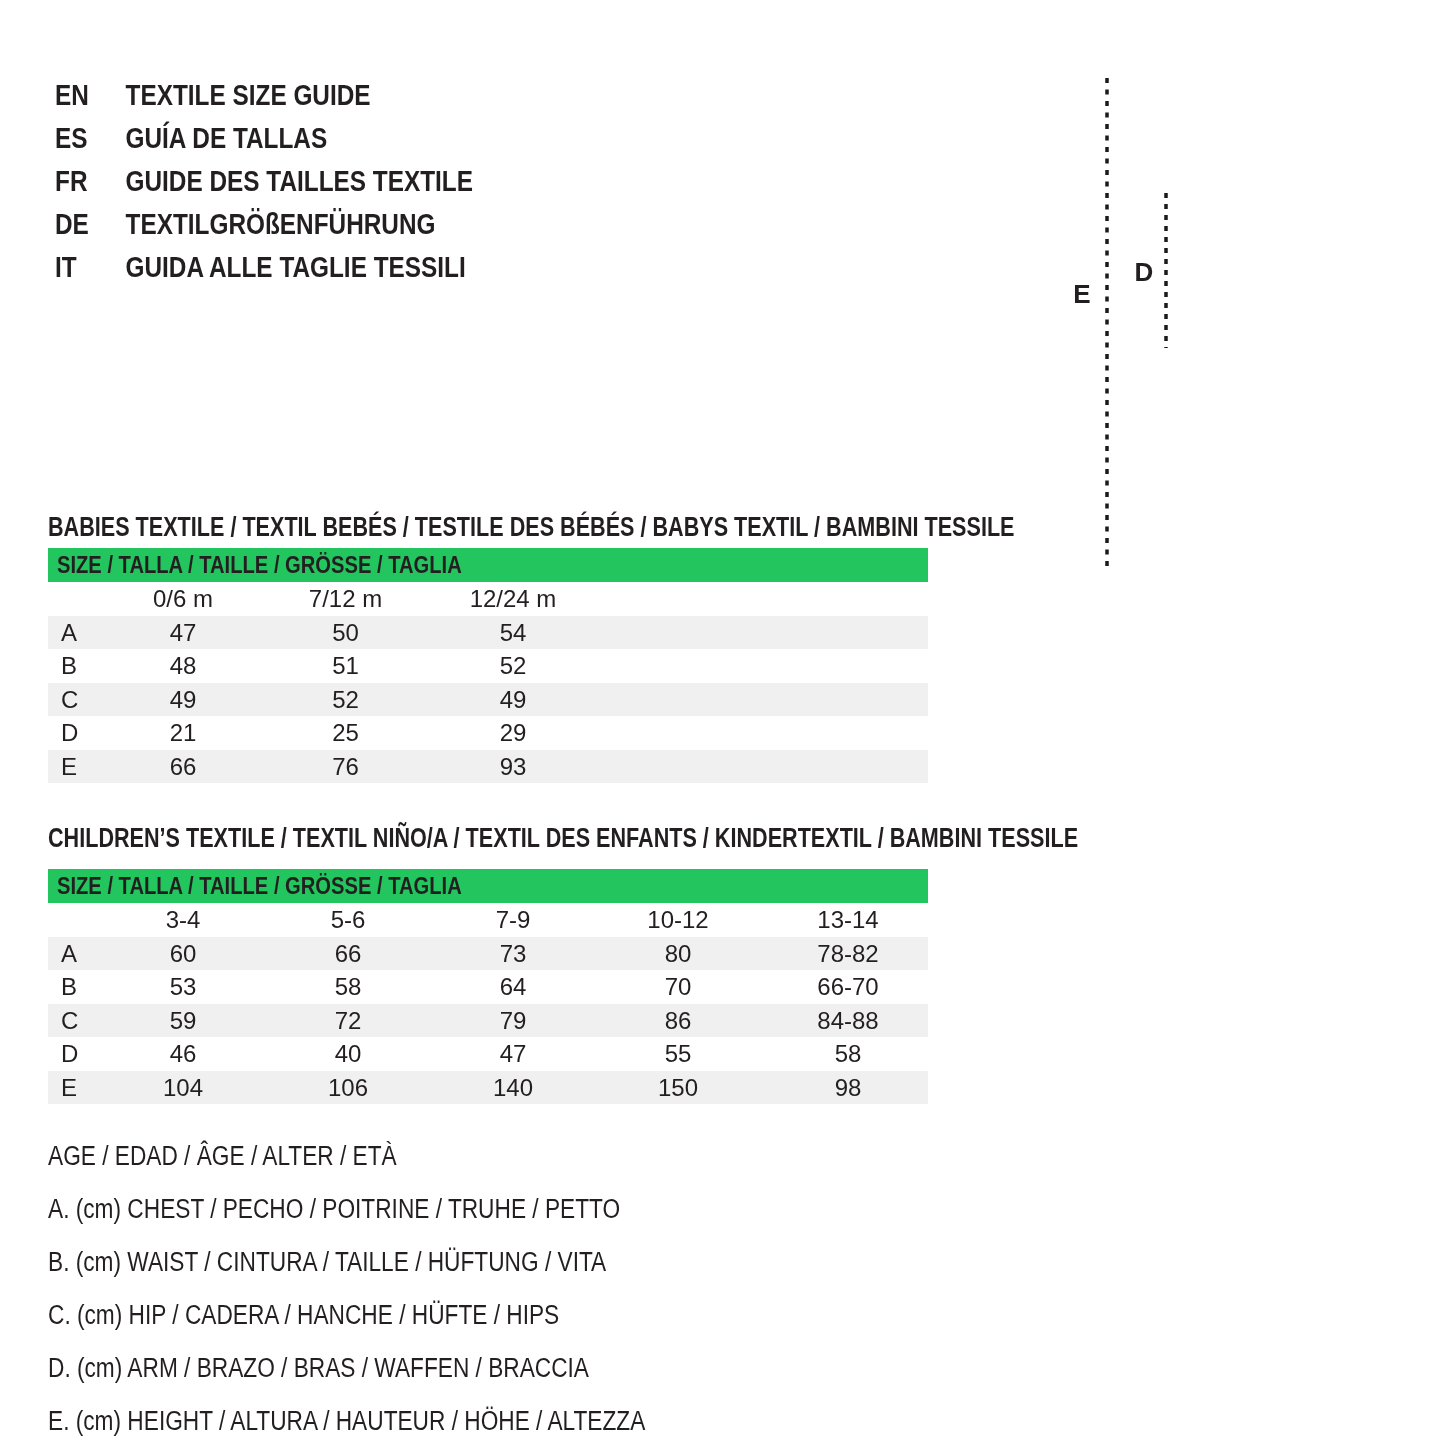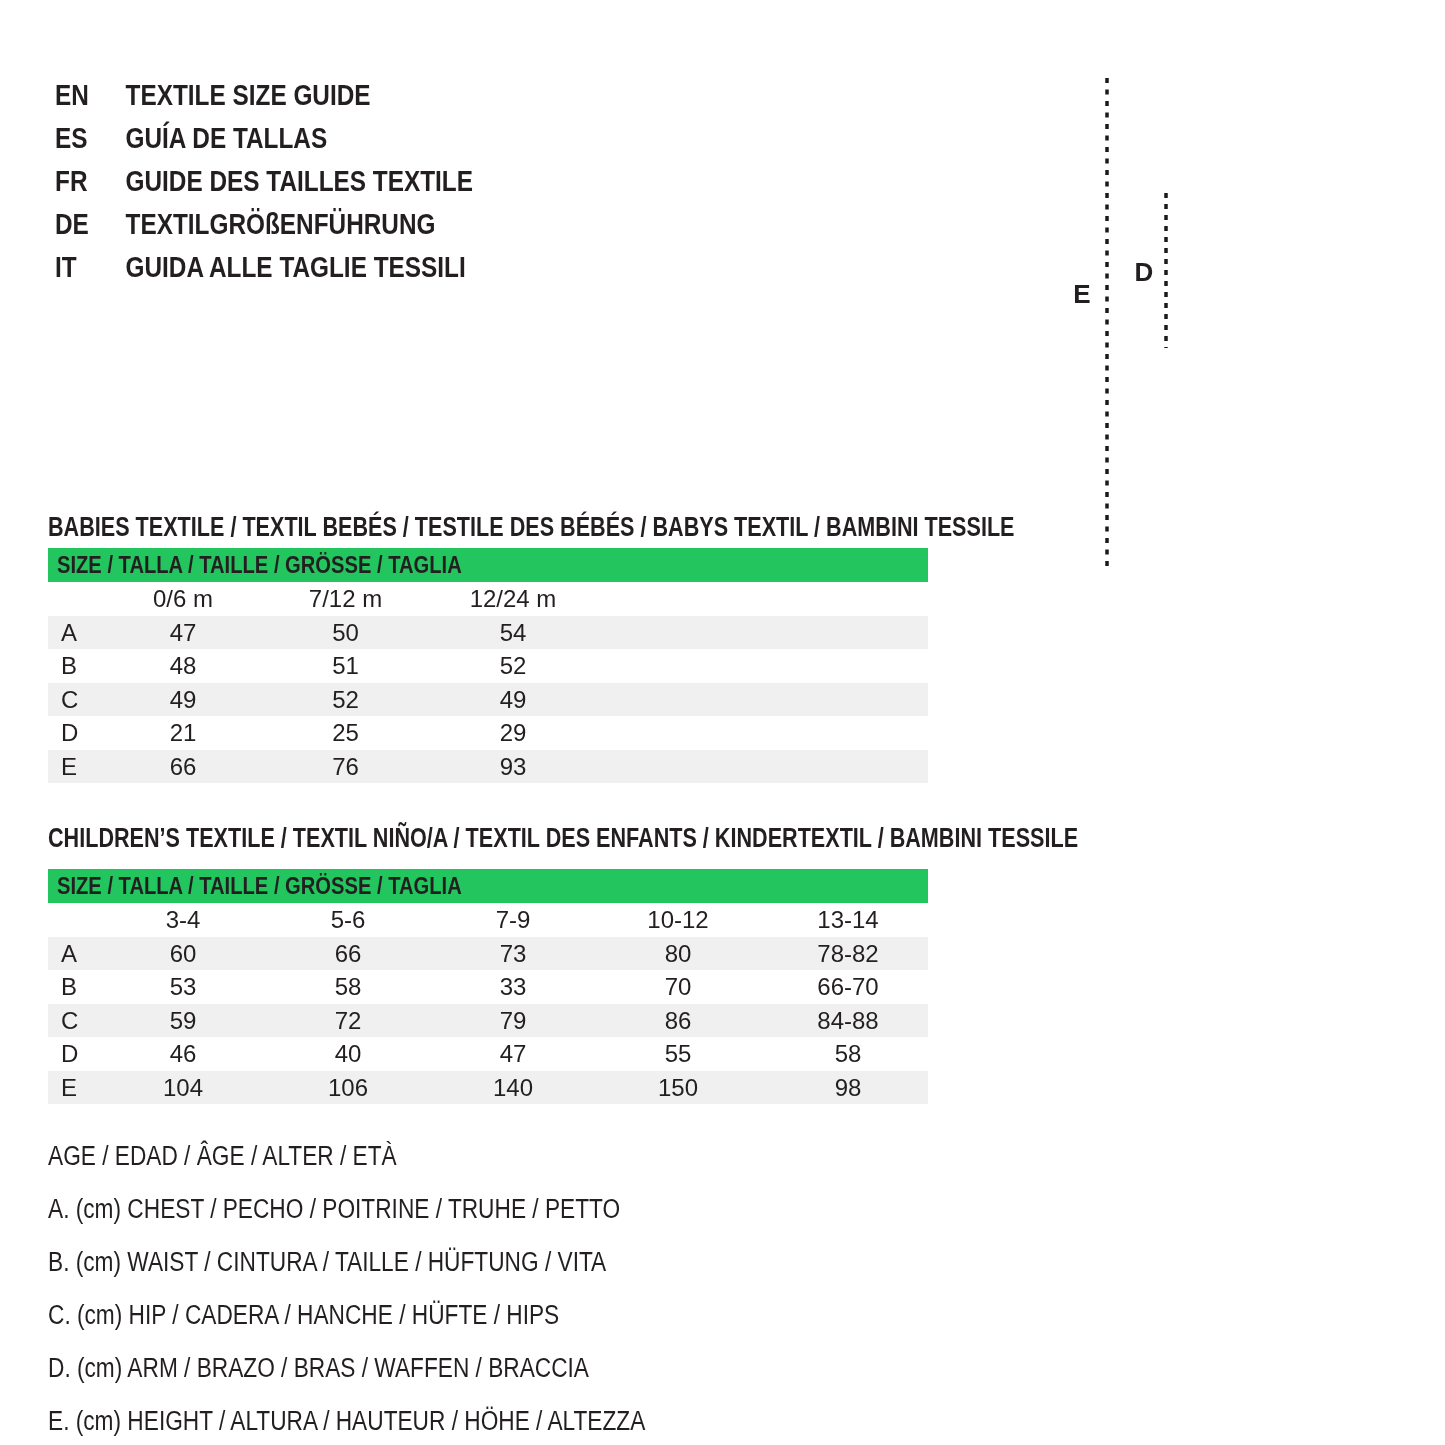--- a/index.html
+++ b/index.html
@@ -173,21 +173,21 @@
       <span class="cell">60</span>
       <span class="cell">66</span>
       <span class="cell">73</span>
       <span class="cell">80</span>
       <span class="cell">78-82</span>
     </div>
     <div class="trow">
       <span class="cell letter">B</span>
       <span class="cell">53</span>
       <span class="cell">58</span>
-      <span class="cell">33</span>
+      <span class="cell">64</span>
       <span class="cell">70</span>
       <span class="cell">66-70</span>
     </div>
     <div class="trow alt">
       <span class="cell letter">C</span>
       <span class="cell">59</span>
       <span class="cell">72</span>
       <span class="cell">79</span>
       <span class="cell">86</span>
       <span class="cell">84-88</span>

